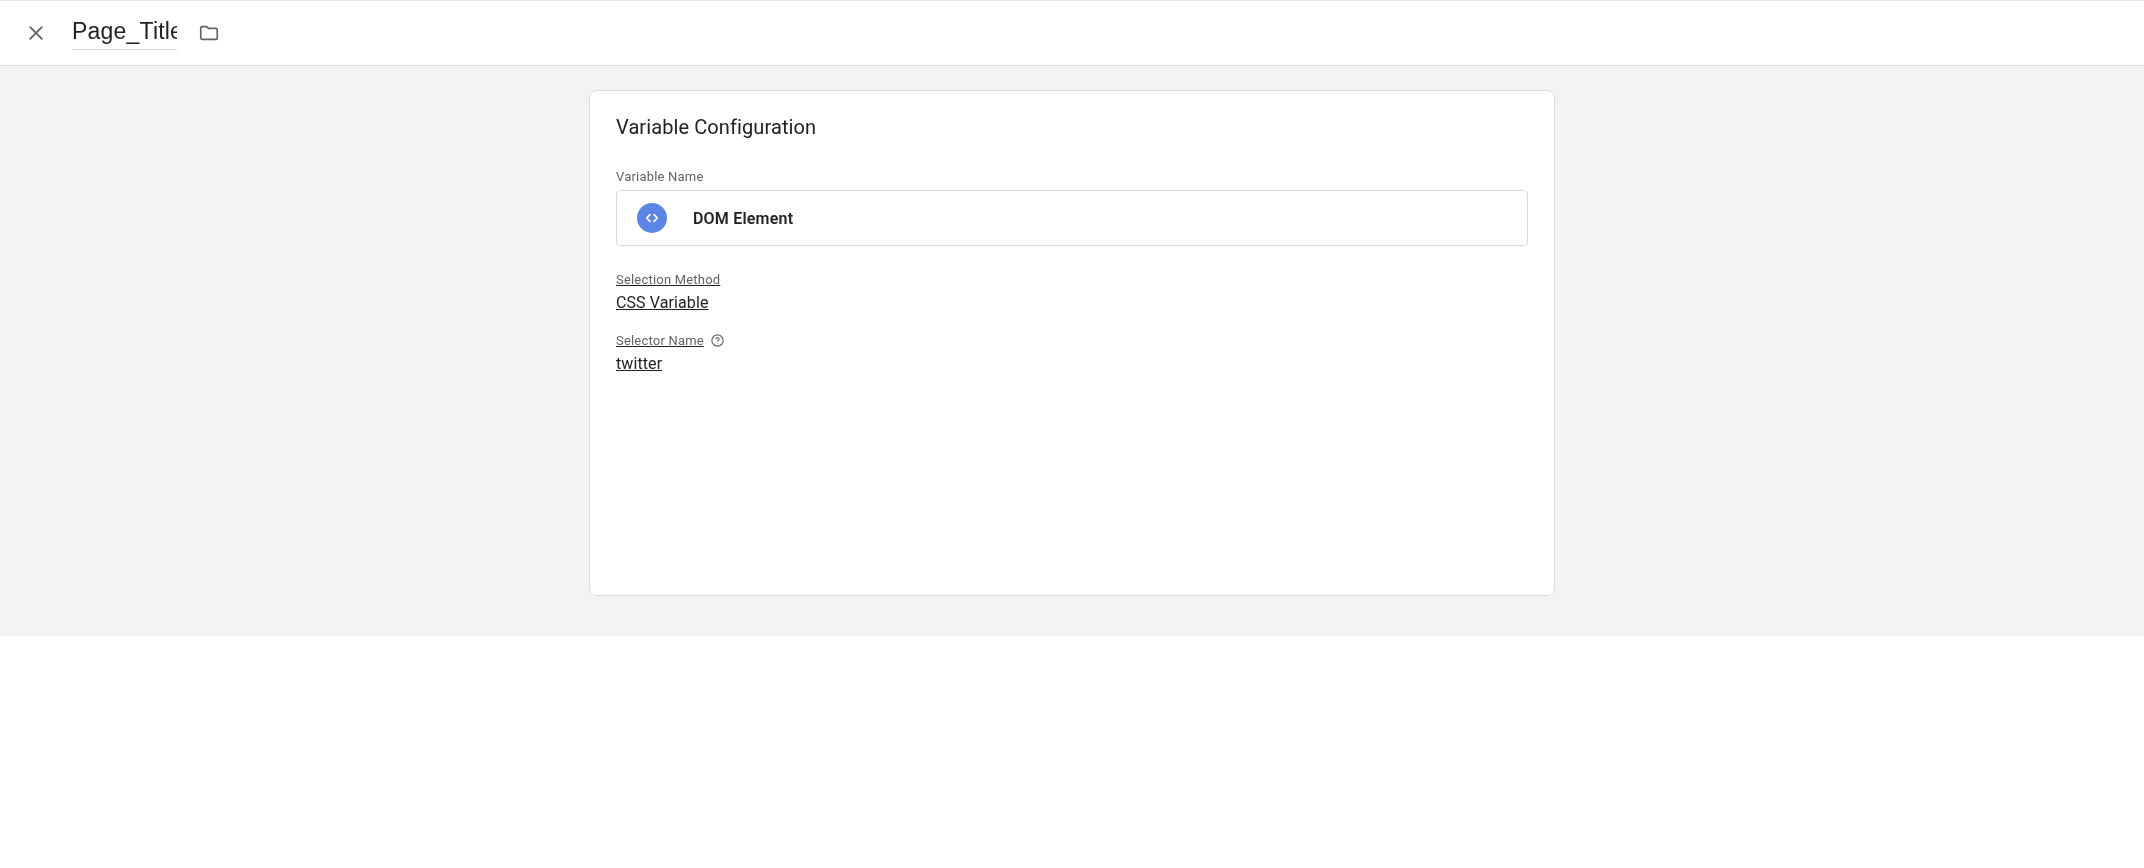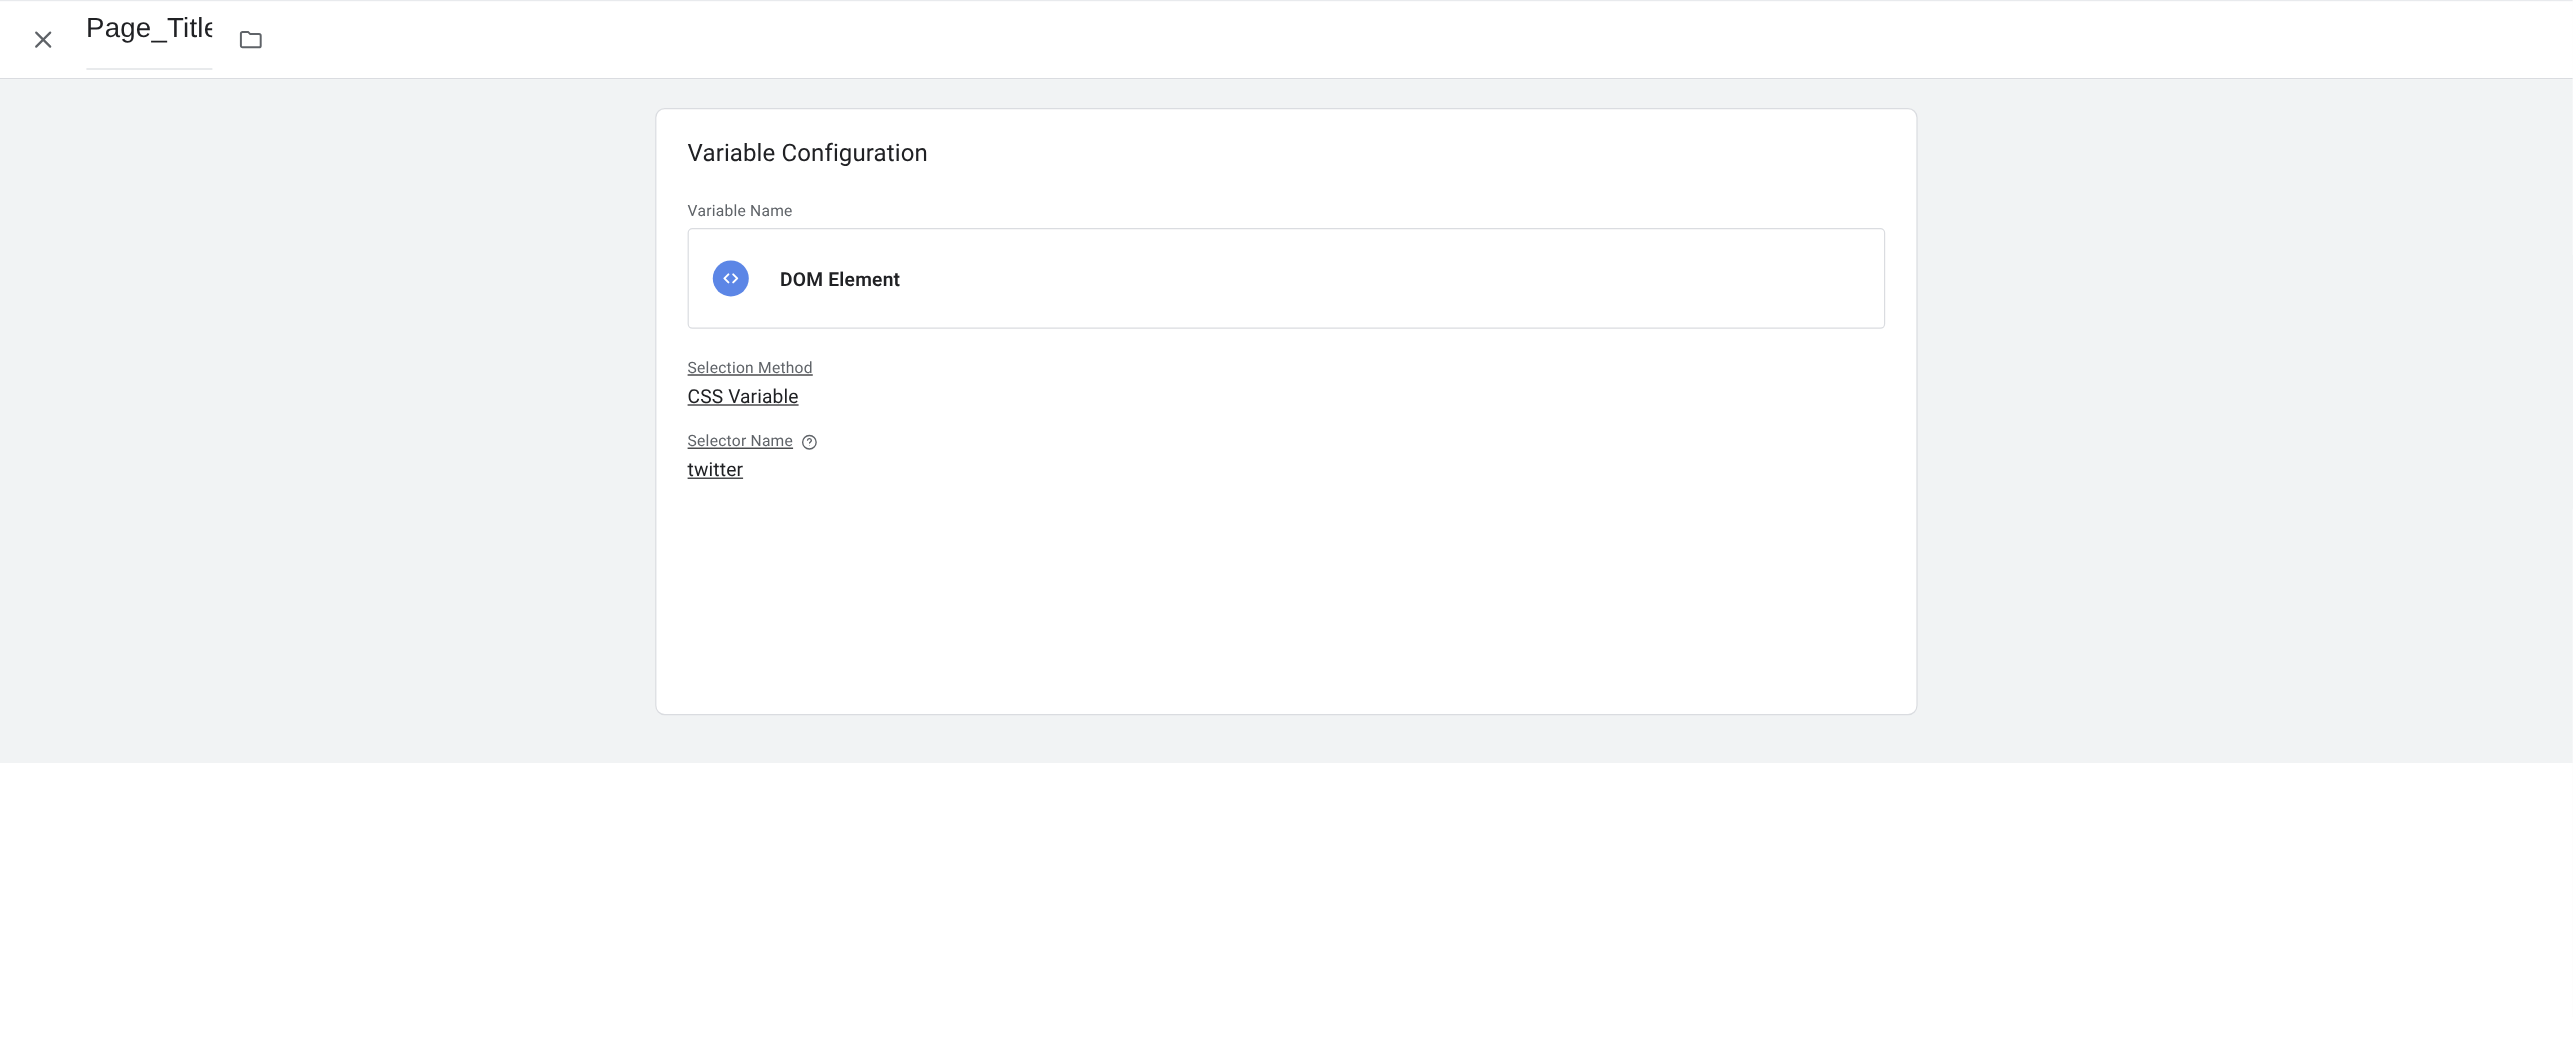--- a/index.html
+++ b/index.html
@@ -35,21 +35,21 @@
   .close-btn svg {
     width: 20px;
     height: 20px;
   }
   .title-input {
     font-size: 23px;
     font-weight: 400;
     color: #202124;
     border: none;
     border-bottom: 1px solid #dadce0;
-    padding: 2px 0 20px 0;
+    padding: 2px 0 4px 0;
     outline: none;
     background: transparent;
     min-width: 105px;
     width: 105px;
     letter-spacing: 0.2px;
   }
   .folder-btn {
     width: 24px;
     height: 24px;
     display: flex;
@@ -65,21 +65,21 @@
   }
   .content-area {
     background: #f1f3f4;
     min-height: 570px;
     padding: 24px 0 40px 0;
     display: flex;
     justify-content: center;
   }
   .card {
     background: #fff;
-    width: 1052px;
+    width: 966px;
     border: 1px solid #dadce0;
     border-radius: 8px;
     padding: 24px 26px 26px 26px;
   }
   .card-title {
     font-size: 20px;
     font-weight: 400;
     color: #202124;
     margin-bottom: 30px;
     letter-spacing: 0.1px;
@@ -89,21 +89,21 @@
     color: #5f6368;
     margin-bottom: 6px;
     letter-spacing: 0.2px;
     display: flex;
     align-items: center;
     gap: 6px;
   }
   .type-selector {
     border: 1px solid #dadce0;
     border-radius: 4px;
-    padding: 26px 20px;
+    padding: 12px 20px;
     display: flex;
     align-items: center;
     gap: 26px;
     margin-bottom: 26px;
     cursor: pointer;
   }
   .type-icon {
     width: 30px;
     height: 30px;
     border-radius: 50%;

